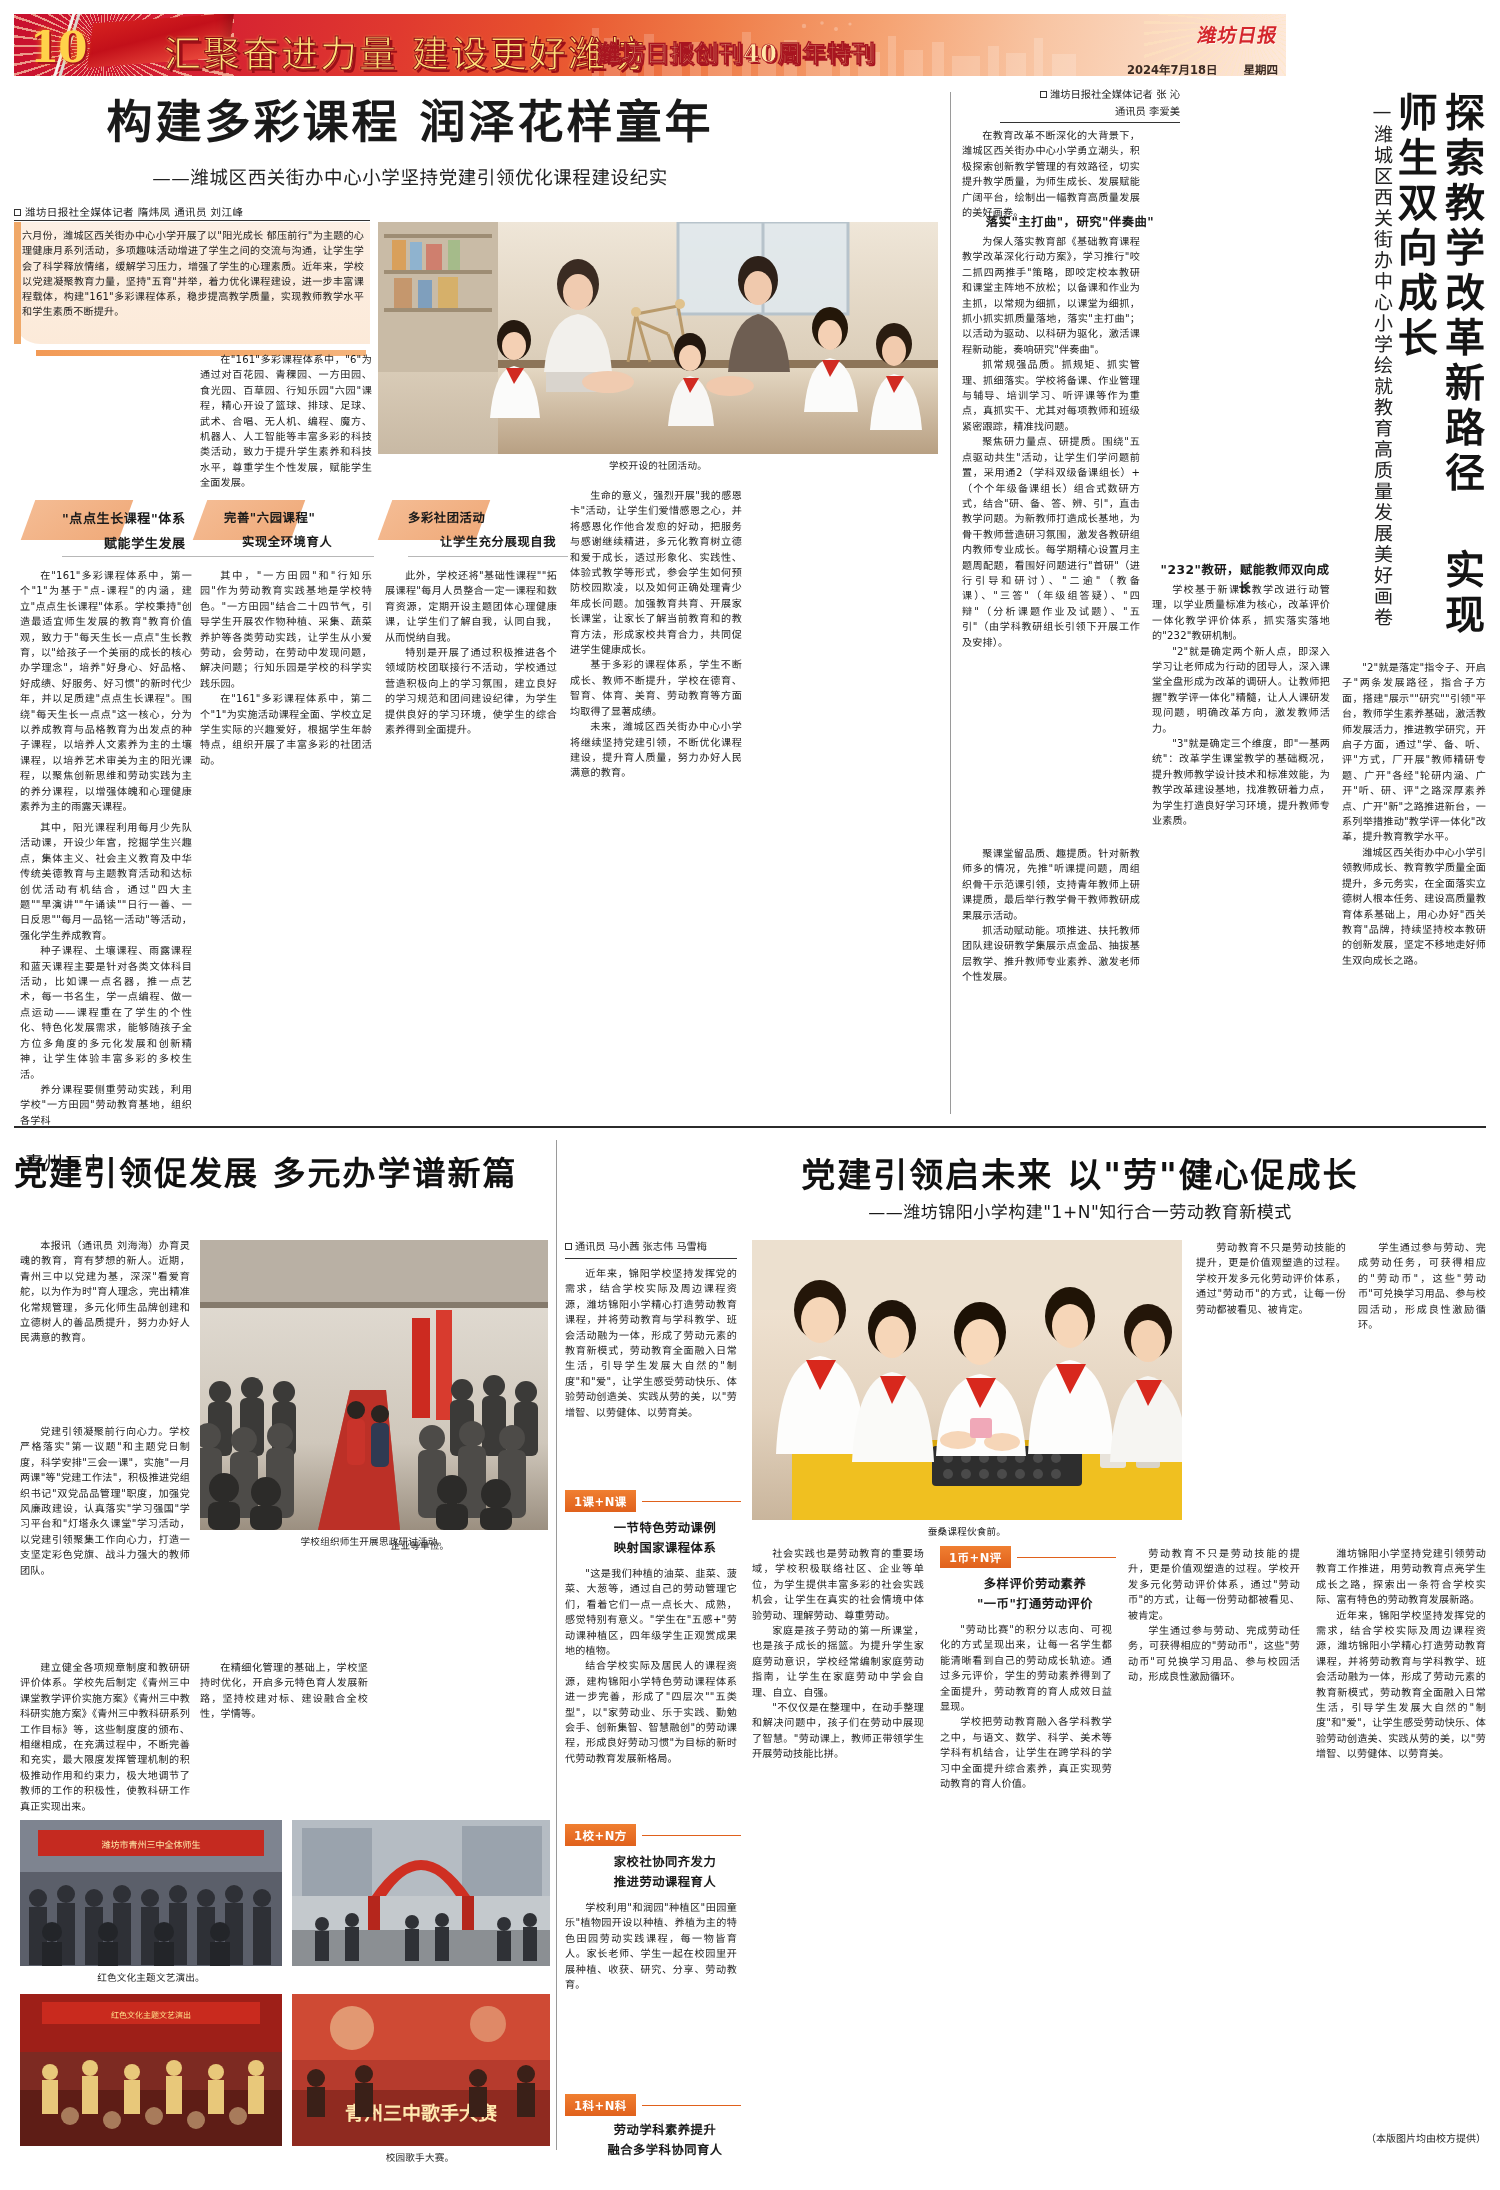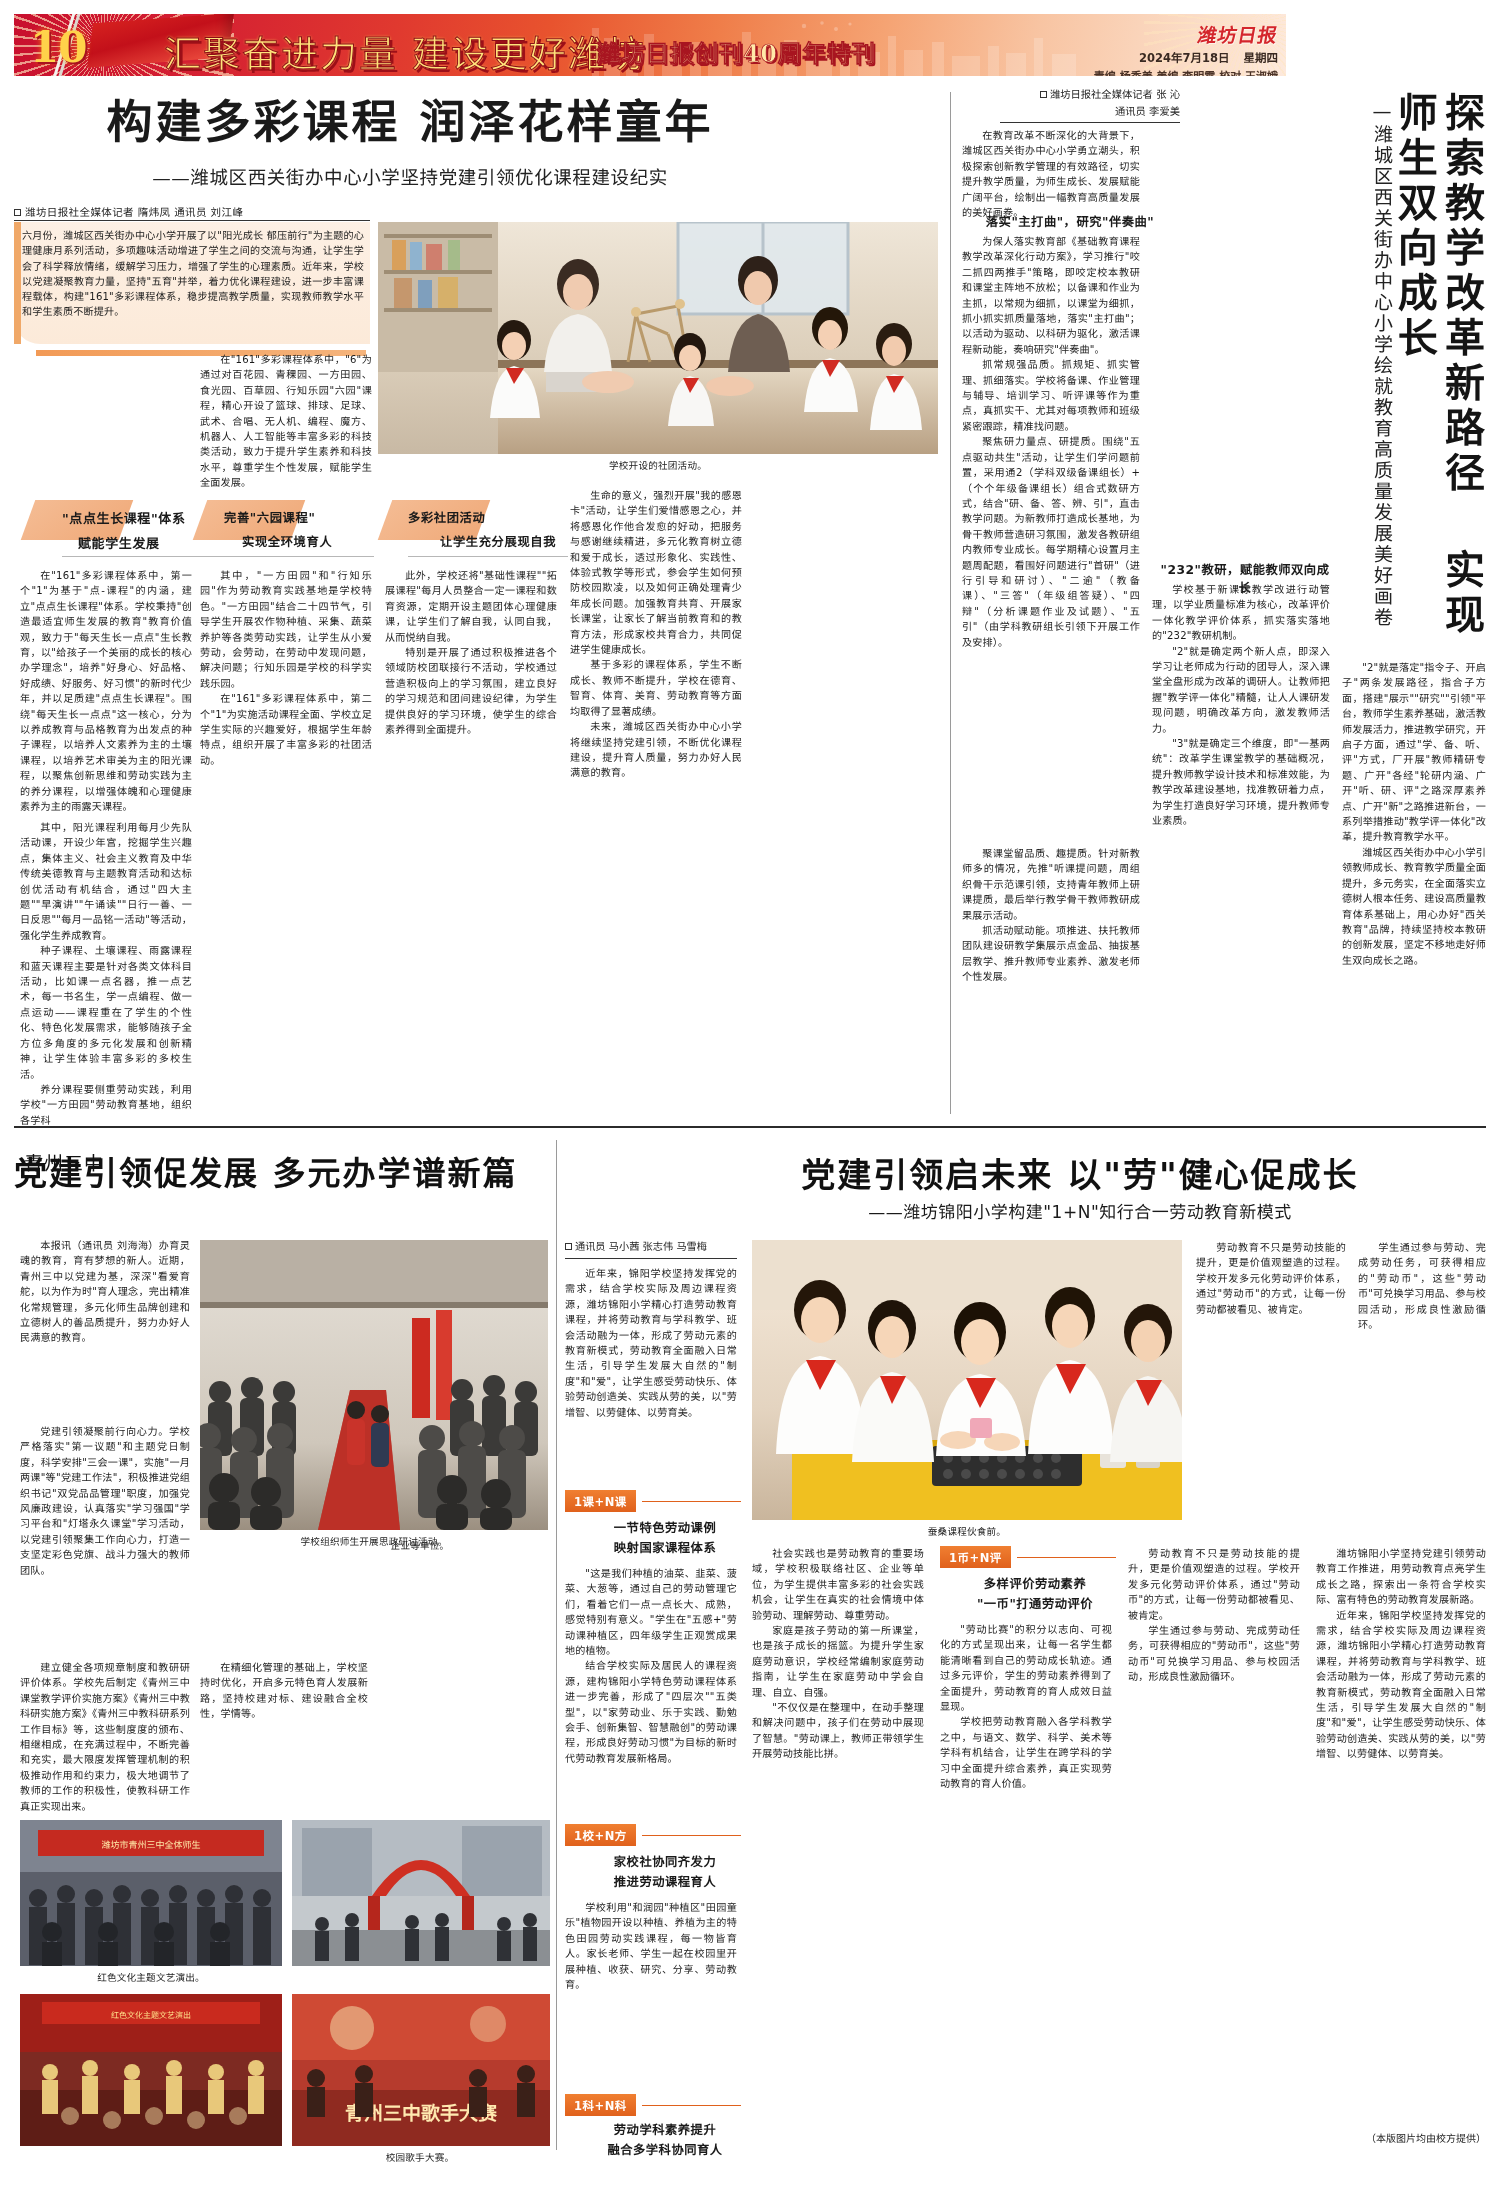--- a/index.html
+++ b/index.html
@@ -69,22 +69,22 @@
   .mh-right {
     position:absolute; right: 8px; top: 6px; width: 240px; text-align:right;
   }
   .mh-logo {
     font-family:"DejaVu Serif","Liberation Serif",serif;
     font-size: 19px; font-weight:700; color:#d4262c; letter-spacing:1px;
     transform: skewX(-10deg); display:inline-block;
     text-shadow: 1px 1px 0 rgba(255,255,255,.6);
   }
   .mh-date {
-    margin-top: 2px; font-size: 11.5px; color:#3a2a22; white-space:nowrap;
-    display:flex; justify-content:flex-end; gap:14px; font-weight:600;align-items:center;
+    margin-top: 14px; font-size: 11.5px; color:#3a2a22; white-space:nowrap;
+    display:flex; justify-content:flex-end; gap:26px; font-weight:600;align-items:center;
   }
   .mh-staff { margin-top:2px; font-size:11px; color:#4a3226; white-space:nowrap; font-weight:600;}
   .serif { font-family:"DejaVu Serif","Liberation Serif",serif; }
 
   .body-col {
     font-size: 10.1px; line-height: 15.4px; color:#1b1b1b;
     text-align: justify; text-justify: inter-ideograph;
     letter-spacing: .15px;
   }
   .body-col p { text-indent: 2em; margin-bottom: 0; }
@@ -122,21 +122,21 @@
   }
   .lead-bar {
     position:absolute; left: 36px; top: 350px; width: 330px; height: 6px;
     background: linear-gradient(90deg,#f29a56,#f5b47c);
   }
 
   
   .sechead {
     position:absolute; font-size: 13px; font-weight:700; color:#1a1a1a; letter-spacing:.6px;
   }
-  .sechead .l2 { display:block; margin-top:6px; margin-left:16px;}
+  .sechead .l2 { display:block; margin-top:6px; margin-left:42px;}
   .sechead-par {
     position:absolute; width: 98px; height: 40px;
     background: linear-gradient(135deg,#f3b487,#eea06a);
     transform: skewX(-20deg);
     opacity:.9;
   }
   .sechead-rule { position:absolute; height:1px; background:#b7b7b7; }
 
   
   .photo { position:absolute; overflow:hidden; background:#ddd; }

